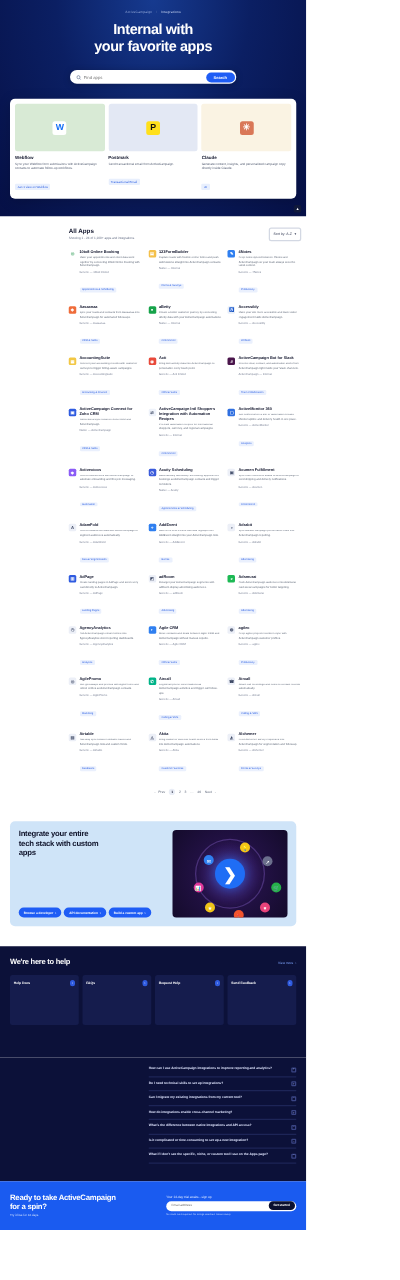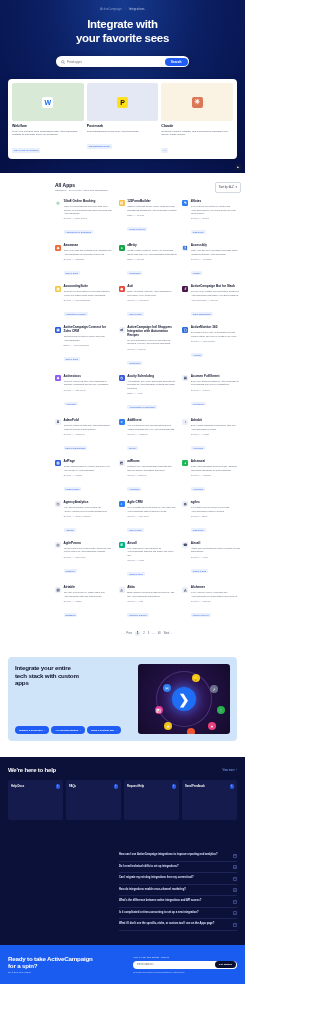--- a/index.html
+++ b/index.html
@@ -296,22 +296,22 @@
 <body>
 
 <section class="hero">
   <div class="breadcrumb">
     <span>ActiveCampaign</span>
     <span class="crumb-sep">/</span>
     <span class="crumb-cur">Integrations</span>
   </div>
 
   <h1 class="hero-title">
-    <span>Integrate with</span><br>
-    <span>your favorite sees</span>
+    <span>Internal with</span><br>
+    <span>your favorite apps</span>
   </h1>
 
   <div class="searchwrap">
     <span class="search-ic">
       <svg viewBox="0 0 16 16" fill="none" stroke="currentColor" stroke-width="2">
         <circle cx="7" cy="7" r="5"></circle>
           <path d="M11 11l4 4"></path>
       </svg>
     </span>
     <input class="search-input" placeholder="Find apps" style="">

